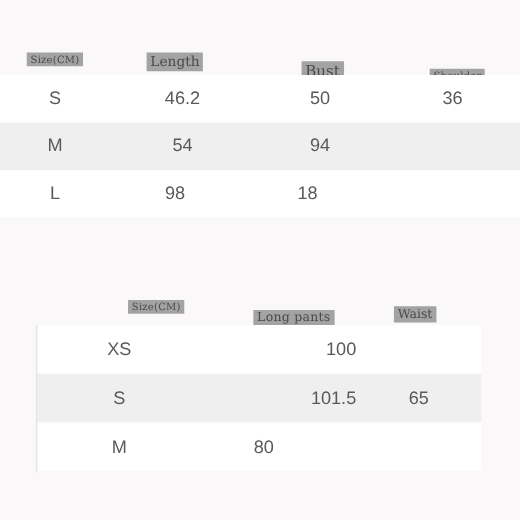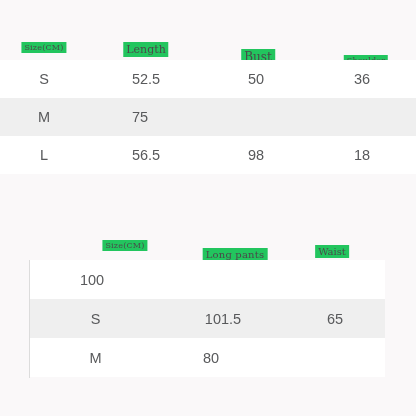--- a/index.html
+++ b/index.html
@@ -13,21 +13,21 @@
   .page{position:absolute;inset:0;}
 
   
   .chart{position:absolute;}
   .hdr-row{position:absolute;left:0;top:0;width:100%;height:100%;}
   .hdr{
     position:absolute;
     font-family:"DejaVu Serif", serif;
     color:#4a4a4a;
     white-space:nowrap;
-    background:#22c55e;
+    background:#a3a3a3;
     padding:1px 3px;
     transform:translateX(-50%);
   }
   .rows{position:absolute;left:0;right:0;}
   .row{
     display:flex;
     align-items:center;
     background:#ffffff;
     box-sizing:border-box;
   }
@@ -42,35 +42,35 @@
   
   #t1{left:0;top:30px;width:416px;height:148px;}
   #t1 .rows{top:30px;}
   #t1 .row{height:38px;}
   #t1 .cell{font-size:14.5px;}
   #t1 .c0{width:88px;}
   #t1 .c1{width:116px;}
   #t1 .c2{width:104px;}
   #t1 .c3{width:108px;}
   #t1 .h0{left:44px;top:12px;font-size:8px;letter-spacing:.2px;}
-  #t1 .h1{left:146px;top:12px;font-size:11px;}
+  #t1 .h1{left:140px;top:12px;font-size:11px;}
   #t1 .h2{left:258px;top:19px;font-size:12px;text-align:center;}
   #t1 .h3{left:366px;top:25px;font-size:8px;letter-spacing:.2px;}
 
   
   #t2{left:29px;top:236px;width:356px;height:142px;}
   #t2 .vline{
     position:absolute;left:0;top:24px;width:1px;height:118px;
     background:#dcdcdc;
   }
   #t2 .rows{left:1px;right:0;top:24px;}
   #t2 .row{height:39px;}
   #t2 .cell{font-size:14.5px;}
   #t2 .c0{width:131px;}
-  #t2 .c1{width:124px;}
+  #t2 .c1{width:124px;text-align:right;}
   #t2 .c2{width:100px;}
   #t2 .h0{left:96px;top:4px;font-size:8px;letter-spacing:.2px;}
   #t2 .h1{left:206px;top:12px;font-size:10px;letter-spacing:.2px;}
   #t2 .h2{left:303px;top:9px;font-size:10px;}
 </style>
 </head>
 <body>
 
 <div class="page">
 
@@ -79,49 +79,50 @@
     <div class="hdr-row">
       <span class="hdr h0">Size(CM)</span>
       <span class="hdr h1">Length</span>
       <span class="hdr h2">Bust</span>
       <span class="hdr h3">Shoulder</span>
     </div>
 
     <div class="rows">
       <div class="row">
         <span class="cell c0">S</span>
-        <span class="cell c1">52.5</span>
+        <span class="cell c1">46.2</span>
         <span class="cell c2">50</span>
         <span class="cell c3">36</span>
       </div>
       <div class="row alt">
         <span class="cell c0">M</span>
-        <span class="cell c2">75</span>
+        <span class="cell c1">54</span>
+        <span class="cell c2">94</span>
       </div>
       <div class="row">
         <span class="cell c0">L</span>
-        <span class="cell c1">56.5</span>
         <span class="cell c2">98</span>
         <span class="cell c3">18</span>
       </div>
     </div>
   </div>
 
   <div class="chart" id="t2">
 
     <div class="vline"></div>
 
     <div class="hdr-row">
       <span class="hdr h0">Size(CM)</span>
       <span class="hdr h1">Long pants</span>
       <span class="hdr h2">Waist</span>
     </div>
 
     <div class="rows">
       <div class="row">
+        <span class="cell c0">XS</span>
         <span class="cell c1">100</span>
       </div>
       <div class="row alt">
         <span class="cell c0">S</span>
         <span class="cell c1">101.5</span>
         <span class="cell c2">65</span>
       </div>
       <div class="row">
         <span class="cell c0">M</span>
         <span class="cell c2">80</span>

